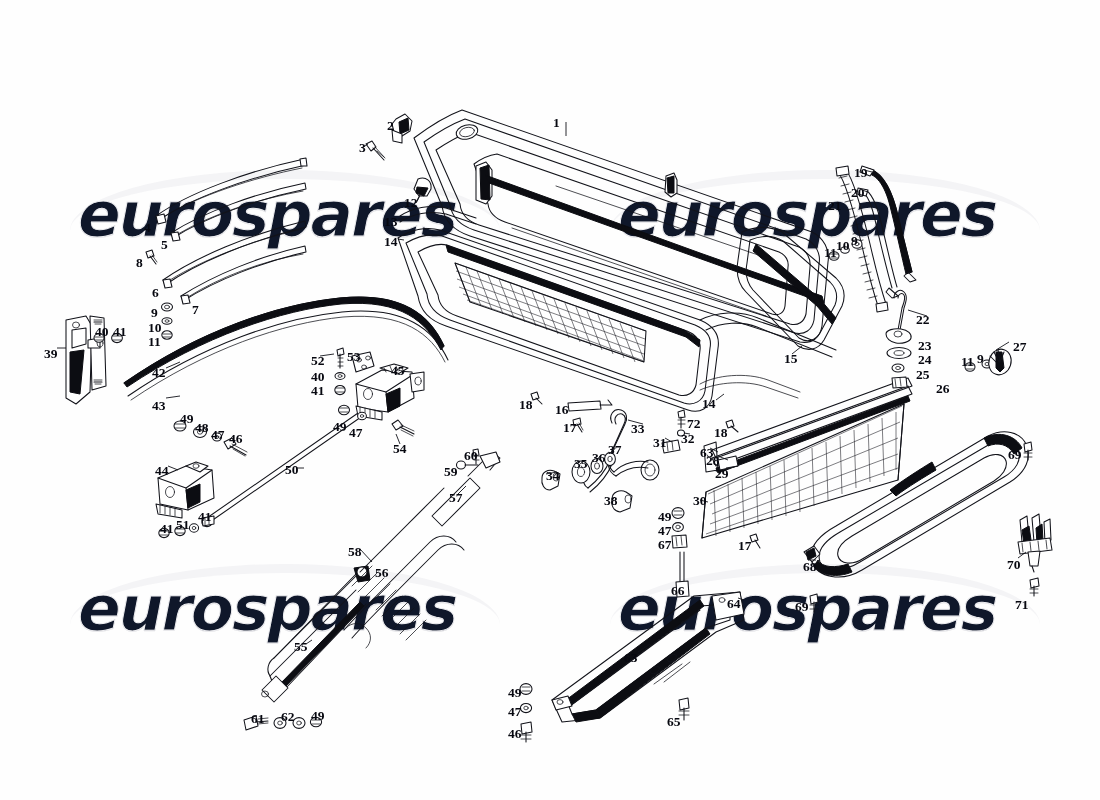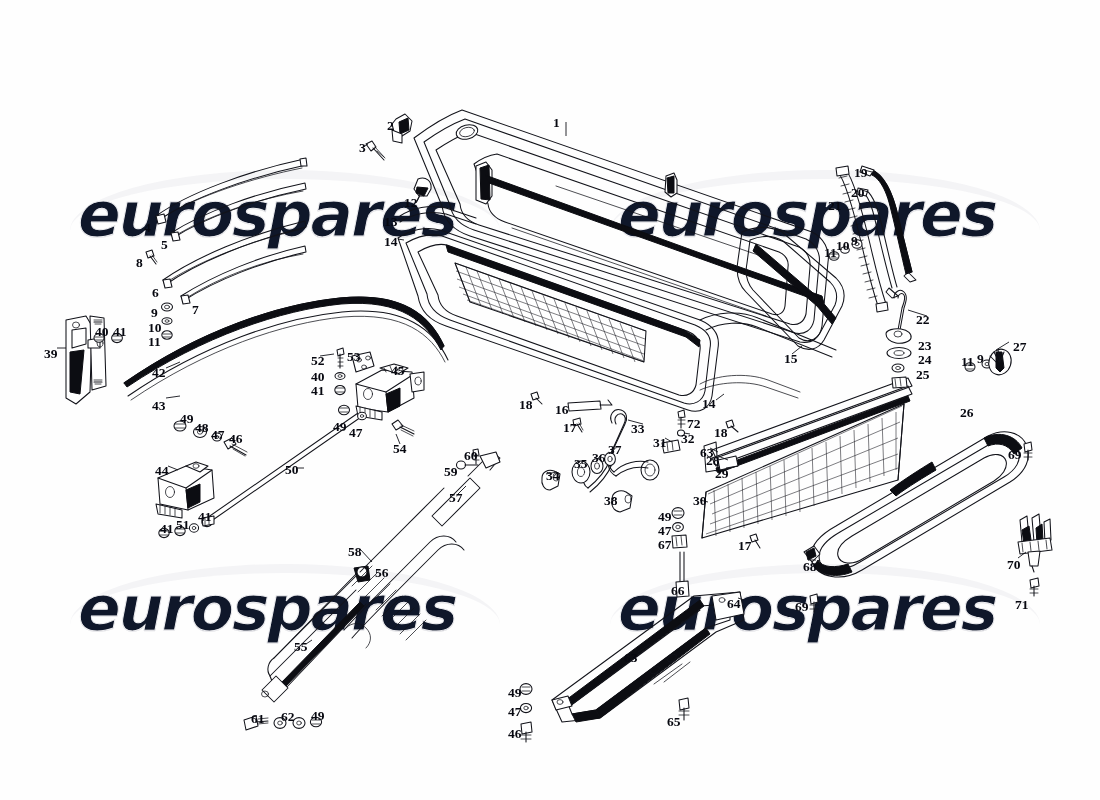--- a/index.html
+++ b/index.html
@@ -608,21 +608,21 @@
       <div class="cal" style="left: 738px; top: 539px;">17</div>
       <div class="cal" style="left: 519px; top: 398px;">18</div>
       <div class="cal" style="left: 714px; top: 426px;">18</div>
       <div class="cal" style="left: 854px; top: 166px;">19</div>
       <div class="cal" style="left: 851px; top: 186px;">20</div>
       <div class="cal" style="left: 828px; top: 199px;">21</div>
       <div class="cal" style="left: 916px; top: 313px;">22</div>
       <div class="cal" style="left: 918px; top: 339px;">23</div>
       <div class="cal" style="left: 918px; top: 353px;">24</div>
       <div class="cal" style="left: 916px; top: 368px;">25</div>
-      <div class="cal" style="left: 960px; top: 382px; margin-top: 24px;">26</div>
+      <div class="cal" style="left: 936px; top: 382px;">26</div>
       <div class="cal" style="left: 1013px; top: 340px;">27</div>
       <div class="cal" style="left: 706px; top: 454px;">28</div>
       <div class="cal" style="left: 715px; top: 467px;">29</div>
       <div class="cal" style="left: 693px; top: 494px;">30</div>
       <div class="cal" style="left: 653px; top: 436px;">31</div>
       <div class="cal" style="left: 681px; top: 432px;">32</div>
       <div class="cal" style="left: 631px; top: 422px; text-align: right;">33</div>
       <div class="cal" style="left: 546px; top: 469px;">34</div>
       <div class="cal" style="left: 574px; top: 457px;">35</div>
       <div class="cal" style="left: 592px; top: 451px;">36</div>

